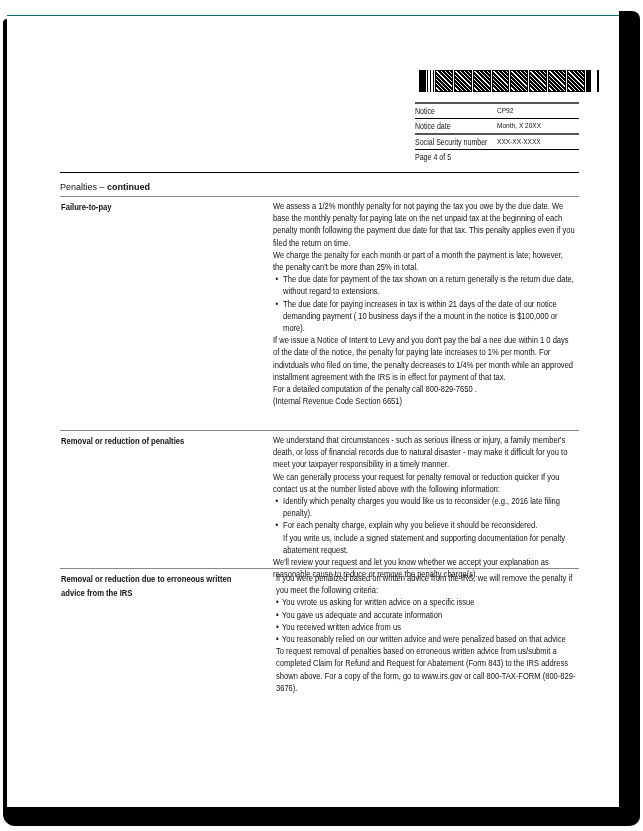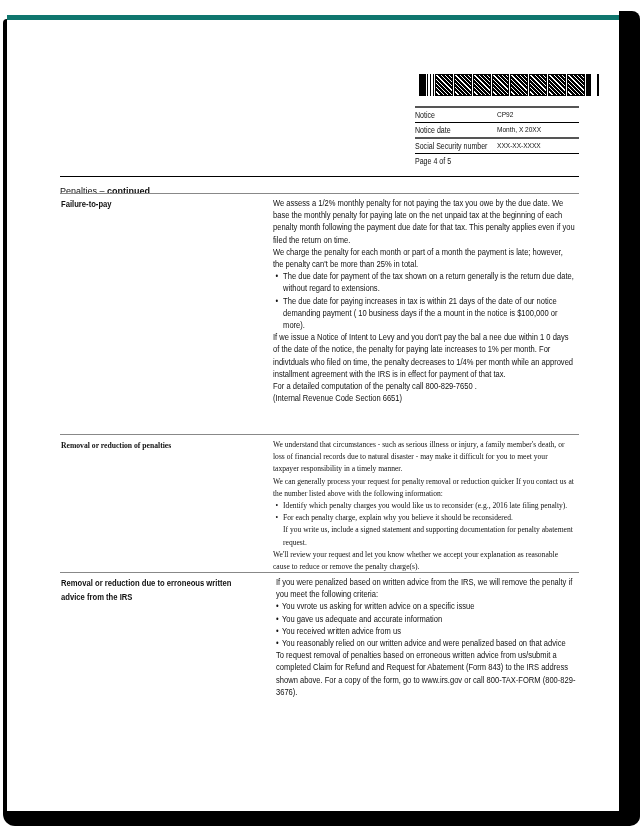--- a/index.html
+++ b/index.html
@@ -6,21 +6,21 @@
   body {
     width:643px; height:831px; background:#ffffff; position:relative; overflow:hidden;
     font-family: "Liberation Sans", "DejaVu Sans", sans-serif;
     color:#111;
   }
   .shadow-right { position:absolute; left:619px; top:11px; width:21px; height:814px; background:#000; border-radius:0 8px 10px 0; }
   .shadow-bottom { position:absolute; left:3px; top:806px; width:637px; height:20px; background:#000; border-radius:0 0 10px 12px; }
   .shadow-left { position:absolute; left:3px; top:19px; width:5px; height:790px; background:#000; border-radius:4px 0 0 0; }
   .page {
     position:absolute; left:7px; top:15px; width:612px; height:791px; background:#fff;
-    border-top:5px solid #0f766e;
+    border-top:1px solid #0f766e;
   }
   .barcode {
     position:absolute; left:412px; top:54px; width:180px; height:22px;
     display:flex; align-items:stretch; gap:1px;
   }
   .barcode .bar { background:#000; }
   .barcode .blk {
     background:
       repeating-linear-gradient(45deg,#000 0 2px,#fff 2px 3px),
       #000;
@@ -103,34 +103,34 @@
     </div>
     <div class="info-row">
       <span class="lbl">Page 4 of 5</span>
     </div>
   </div>
 
   <div class="section-header">
     <span>Penalties – </span><b>continued</b>
   </div>
 
-  <div class="row" style="top:173px; height:240px;">
+  <div class="row" style="top:180px; height:240px;">
     <div class="row-title">Failure-to-pay</div>
     <div class="row-body">
       <p>We assess a 1/2% monthly penalty for not paying the tax you owe by the due date. We base the monthly penalty for paying late on the net unpaid tax at the beginning of each penalty month following the payment due date for that tax. This penalty applies even if you filed the return on time.</p>
       <p>We charge the penalty for each month or part of a month the payment is late; however, the penalty can't be more than 25% in total.</p>
       <p class="bullet">The due date for payment of the tax shown on a return generally is the return due date, without regard to extensions.</p>
       <p class="bullet">The due date for paying increases in tax is within 21 days of the date of our notice demanding payment ( 10 business days if the a mount in the notice is $100,000 or more).</p>
       <p>If we issue a Notice of Intent to Levy and you don't pay the bal a nee due within 1 0 days of the date of the notice, the penalty for paying late increases to 1% per month. For indivtduals who filed on time, the penalty decreases to 1/4% per month while an approved installment agreement with the IRS is in effect for payment of that tax.</p>
       <p>For a detailed computation of the penalty call 800-829-7650 .</p>
       <p>(Internal Revenue Code Section 6651)</p>
     </div>
   </div>
 
-  <div class="row" style="top:414px; height:170px;font-family:Liberation Serif, serif;">
+  <div class="row" style="top:414px; height:170px;">
     <div class="row-title">Removal or reduction of penalties</div>
     <div class="row-body">
       <p>We understand that circumstances - such as serious illness or injury, a family member's death, or loss of financial records due to natural disaster - may make it difficult for you to meet your taxpayer responsibility in a timely manner.</p>
       <p>We can generally process your request for penalty removal or reduction quicker If you contact us at the number listed above with the following information:</p>
       <p class="bullet">Identify which penalty charges you would like us to reconsider (e.g., 2016 late filing penalty).</p>
       <p class="bullet">For each penalty charge, explain why you believe it should be reconsidered.</p>
       <p class="indent">If you write us, include a signed statement and supporting documentation for penalty abatement request.</p>
       <p>We'll review your request and let you  know whether we accept your explanation as reasonable cause to reduce or remove the penalty charge(s).</p>
     </div>
   </div>

